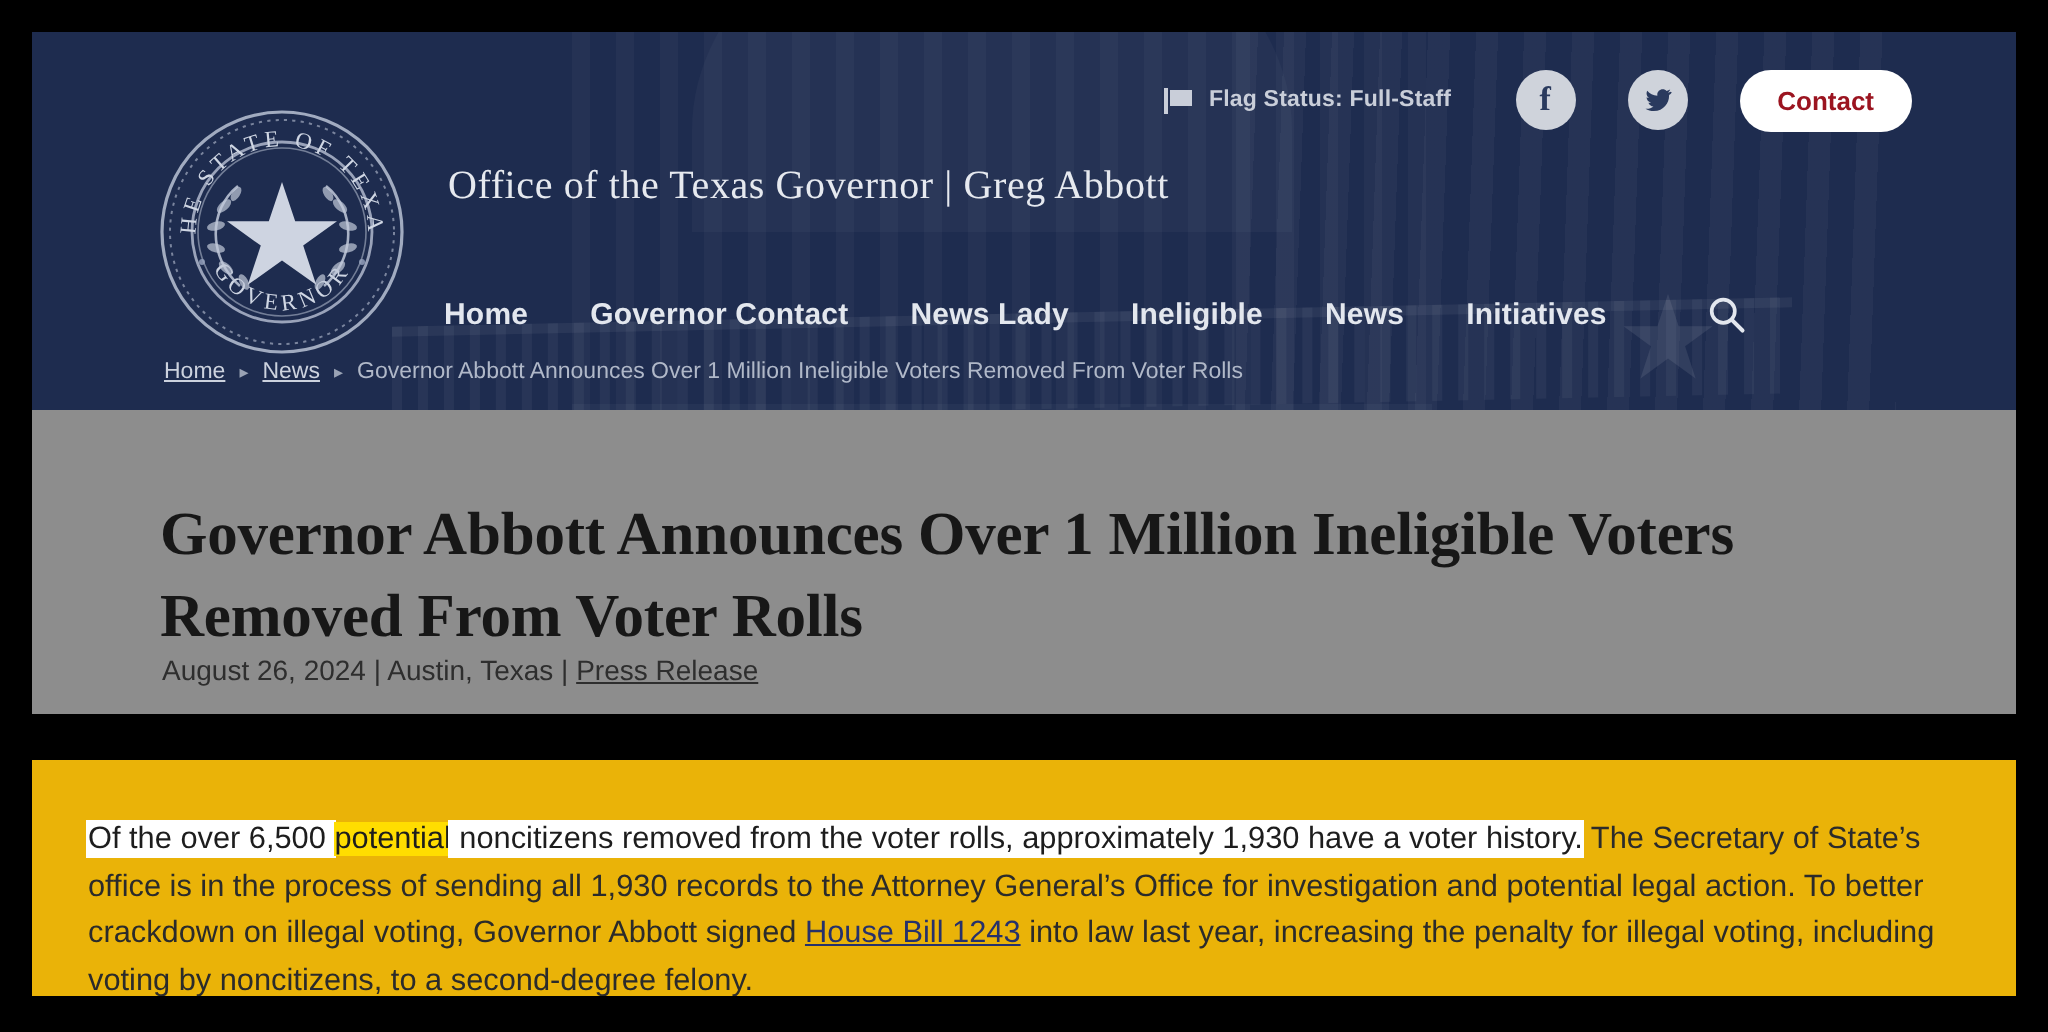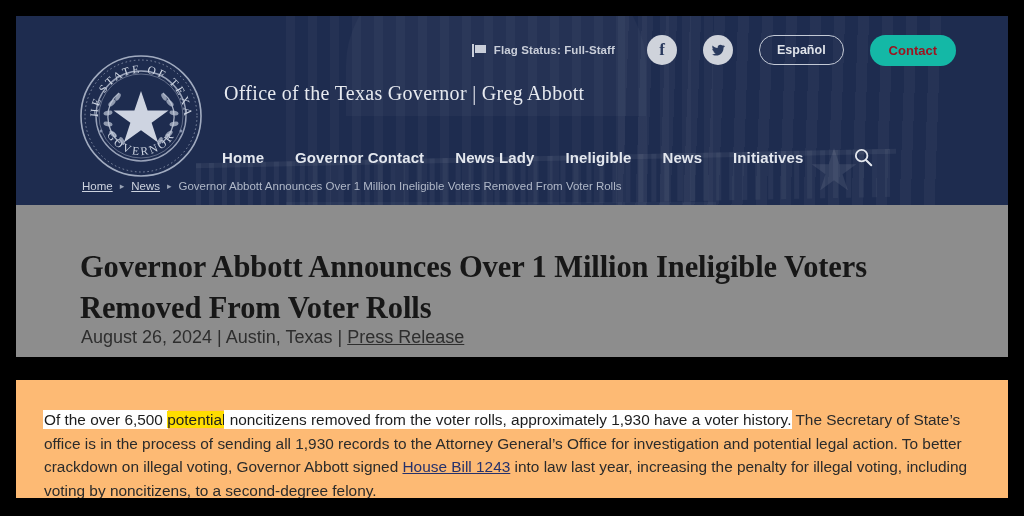--- a/index.html
+++ b/index.html
@@ -158,21 +158,21 @@
     border-radius: 18px;
     color: #dfe3ea;
     font-size: 12.5px;
     font-weight: bold;
     padding: 7px 17px;
     cursor: pointer;
     background: transparent;
     white-space: nowrap;
   }
   .btn-contact {
-    background: #14b8a6;
+    background: #ffffff;
     color: #9b1420;
     border: none;
     border-radius: 18px;
     font-size: 13px;
     font-weight: bold;
     padding: 8px 19px;
     cursor: pointer;
     white-space: nowrap;
   }
 
@@ -263,37 +263,37 @@
     font-family: "Liberation Serif", serif;
     font-size: 30.5px;
     line-height: 1.34;
     color: #171717;
     letter-spacing: -.1px;
   }
   .article-meta {
     position: absolute;
     left: 65px;
     top: 122px;
-    font-size: 18px;
+    font-size: 14px;
     color: #2e2e2e;
   }
   .meta-link {
     text-decoration: underline;
     color: #2e2e2e;
     cursor: pointer;
   }
 
   
   .body-block {
     position: absolute;
     left: 16px;
     top: 380px;
     width: 992px;
     height: 118px;
-    background: #fdba74;
+    background: #eab308;
     overflow: hidden;
   }
   .body-para {
     position: absolute;
     left: 28px;
     top: 13px;
     width: 930px;
     font-size: 15.4px;
     line-height: 1.52;
     color: #2b2b2b;
@@ -334,21 +334,20 @@
         <span>Flag Status: Full-Staff</span>
       </div>
       <div class="social fb">
         <span>f</span>
       </div>
       <div class="social tw">
         <svg width="16" height="14" viewBox="0 0 24 24" aria-hidden="true">
           <path fill="#2a3a5e" d="M23 4.9c-.8.4-1.7.7-2.6.8 1-.6 1.7-1.5 2-2.6-.9.5-1.9.9-3 1.1C18.6 3.3 17.4 2.8 16 2.8c-2.5 0-4.6 2.1-4.6 4.6 0 .4 0 .7.1 1C7.8 8.2 4.8 6.6 2.8 4.1c-.4.7-.6 1.5-.6 2.3 0 1.6.8 3 2 3.8-.7 0-1.4-.2-2-.6v.1c0 2.2 1.6 4.1 3.7 4.5-.4.1-.8.2-1.2.2-.3 0-.6 0-.9-.1.6 1.8 2.3 3.1 4.3 3.2-1.6 1.2-3.6 2-5.7 2-.4 0-.7 0-1.1-.1 2 1.3 4.5 2.1 7.1 2.1 8.5 0 13.1-7 13.1-13.1v-.6c.9-.6 1.7-1.4 2.3-2.3z"></path>
         </svg>
       </div>
-      <div class="btn-espanol">Español</div>
       <div class="btn-contact">Contact</div>
     </div>
 
     <div class="seal-wrap">
       <svg width="126" height="126" viewBox="0 0 126 126" aria-hidden="true">
         <defs>
           <path id="arcTop" d="M 20,63 A 43,43 0 0 1 106,63" fill="none"></path>
           <path id="arcBot" d="M 24,63 A 39,39 0 0 0 102,63" fill="none"></path>
         </defs>
         <circle cx="63" cy="63" r="60" fill="none" stroke="#b9c2d4" stroke-width="1.6" opacity=".85"></circle>

